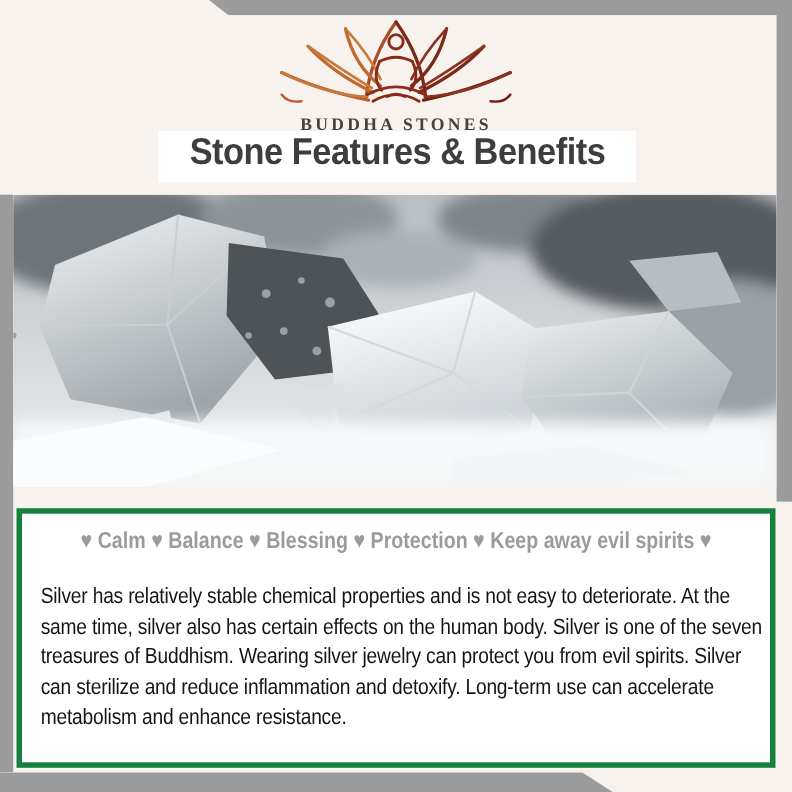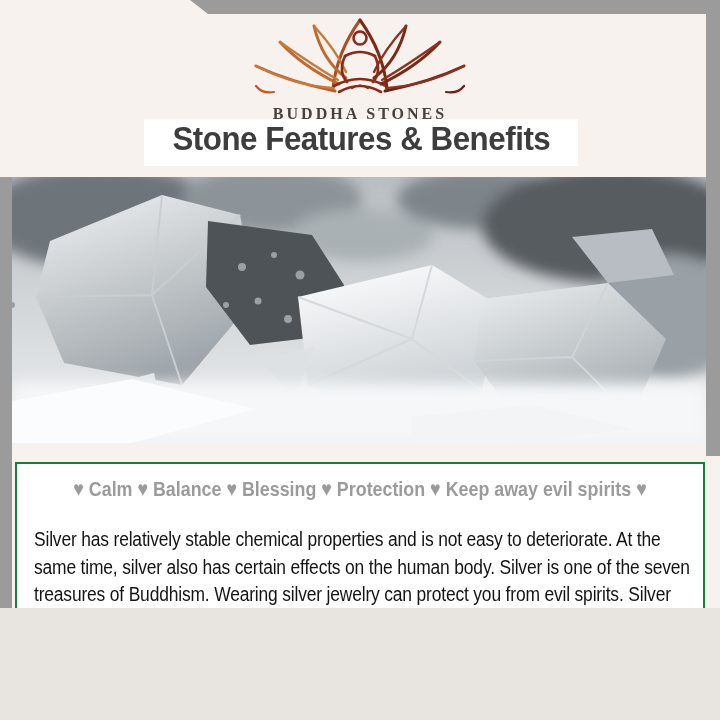--- a/index.html
+++ b/index.html
@@ -1,18 +1,18 @@
 <!DOCTYPE html>
 <html><head>
 <meta charset="utf-8">
 <style>
   html,body{margin:0;padding:0;background:#e8e4e0;}
   *{box-sizing:border-box;}
   #stage{
-    position:relative;width:720px;height:608px;margin:0 auto;
+    position:relative;width:720px;height:720px;margin:0 auto;
     background:#f7f2ed;overflow:hidden;
     font-family:"Liberation Sans",sans-serif;
   }
   
   .frame-top{position:absolute;left:0;top:0;width:720px;height:14px;background:#9a9b9a;
     clip-path:polygon(190px 0,720px 0,720px 14px,208px 14px);}
   .frame-right{position:absolute;left:706px;top:0;width:14px;height:456px;background:#9a9b9a;}
   .frame-left{position:absolute;left:0;top:177px;width:12px;height:525px;background:#9a9b9a;}
   .frame-bottom{position:absolute;left:0;top:702px;width:720px;height:18px;background:#9a9b9a;
     clip-path:polygon(0 0,529px 0,557px 18px,0 18px);}
@@ -29,21 +29,21 @@
   
   .photo{position:absolute;left:12px;top:177px;width:694px;height:266px;overflow:hidden;}
   
   .tag{position:absolute;left:12px;top:405px;width:168px;height:38px;background:#8f918f;
     clip-path:polygon(0 0,168px 0,152px 38px,0 38px);
     display:flex;align-items:center;padding-left:24px;}
   .tag span{color:#ffffff;font-size:27px;font-weight:bold;transform:scaleX(0.9);
     transform-origin:left center;white-space:nowrap;}
   
   .card{position:absolute;left:15px;top:462px;width:690px;height:236px;background:#ffffff;
-    border:2px solid #15803d;}
+    border:5px solid #15803d;}
   .traits{position:absolute;left:50%;top:13px;white-space:nowrap;
     transform:translateX(-50%) scaleX(0.85);font-size:21px;font-weight:bold;color:#9b9b9b;}
   .desc{position:absolute;left:17px;top:62px;width:762px;
     transform:scaleX(0.872);transform-origin:left top;
     font-size:20px;line-height:27.6px;color:#141414;letter-spacing:-0.2px;}
 </style>
 </head>
 <body>
 
 <div id="stage">

